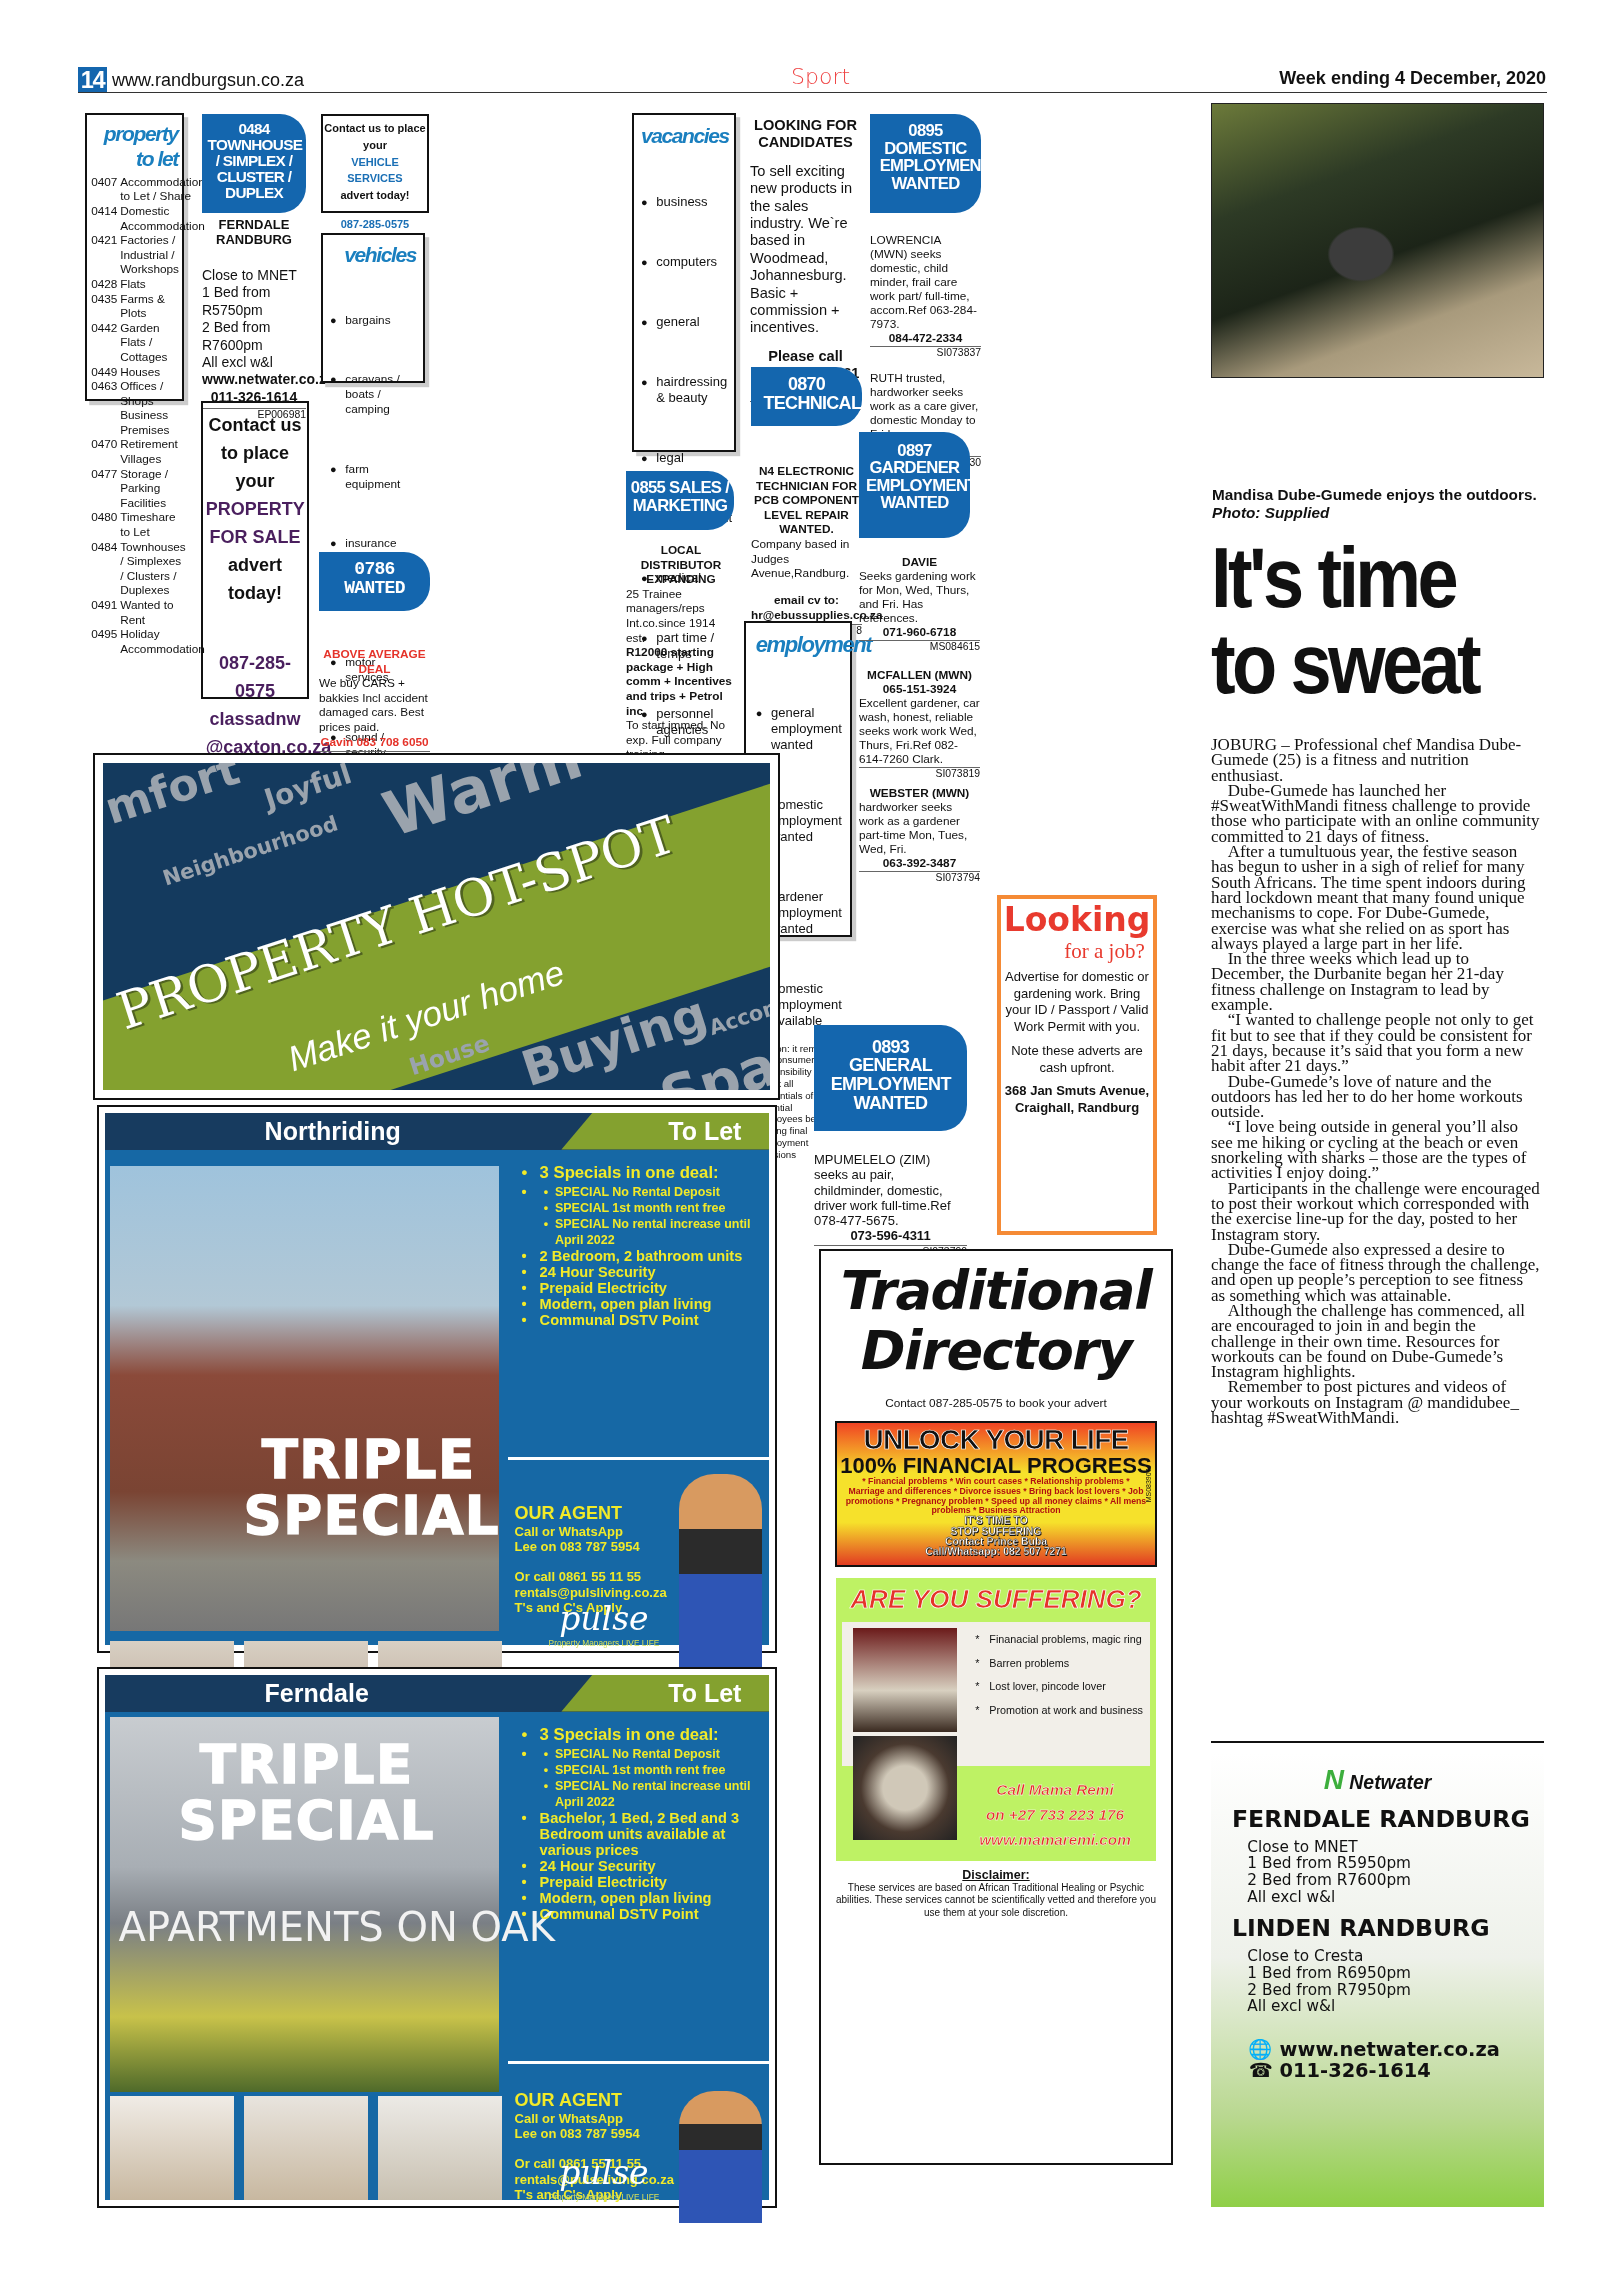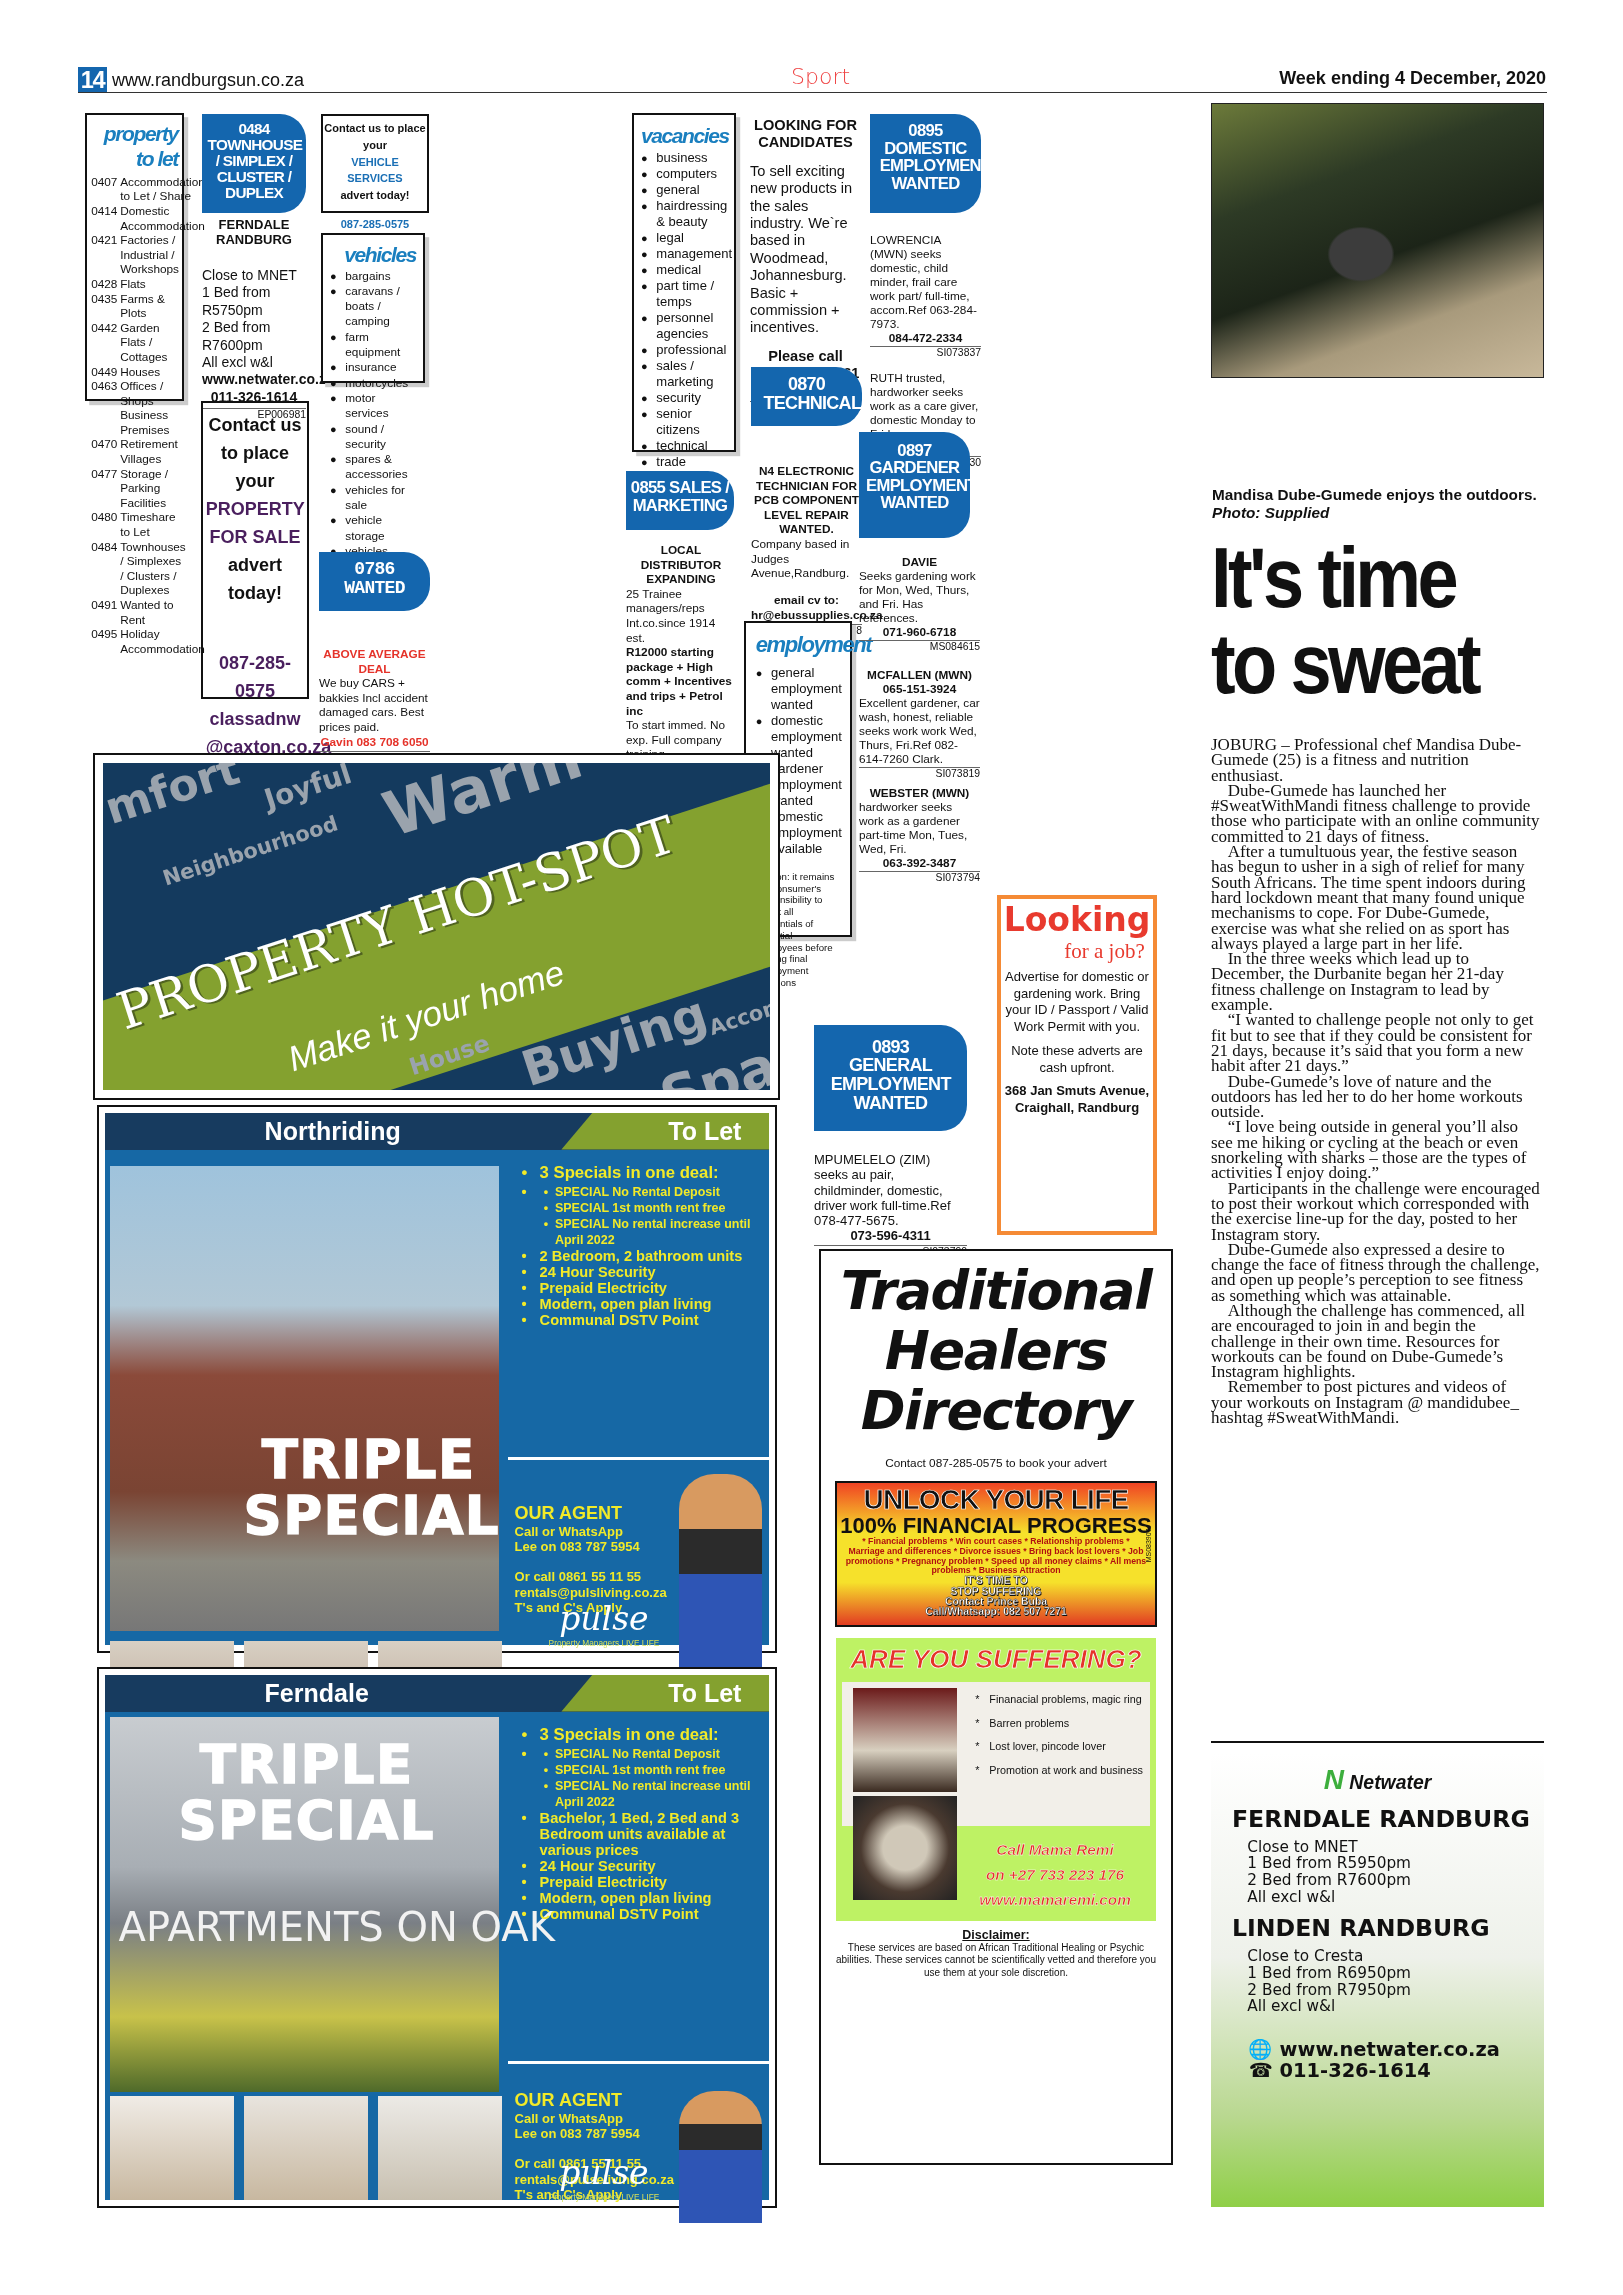--- a/index.html
+++ b/index.html
@@ -14,21 +14,21 @@
   .header-rule { left: 78px; top: 92px; width: 1469px; height: 1.4px; background: #333; }
 
   
   .box { border: 2.1px solid #111; box-shadow: 4.2px 4.2px 0 #ccc; background: #fff; }
   .tab { background: #1466ae; color: #fff; font-weight: bold; text-align: center; border-radius: 0 26px 26px 0; line-height: 1.05; font-family: "Liberation Sans", sans-serif; transform-origin: center; letter-spacing: -0.7px; }
   .script-head { color: #1a7fbf; font-weight: bold; font-style: italic; text-align: right; font-family: "Liberation Sans", sans-serif; letter-spacing: -1.4px; }
   .cat-list { list-style: none; font-size: 14.6px; line-height: 18px; }
   .cat-list li { display: flex; }
   .cat-list .code { width: 37px; flex-shrink: 0; }
   .bullets { list-style: none; font-size: 14.6px; line-height: 16.7px; }
-  .bullets li { padding-left: 15.3px; position: relative; }
+  .bullets li { padding-left: 15.3px; position: relative; margin-top: 44px; }
   .bullets li::before { content: "●"; position: absolute; left: 0; font-size: 11px; }
   .ref { font-size: 10.4px; text-align: right; border-top: 0.7px solid #666; margin-top: 1.4px; line-height: 11px; }
   .center { text-align: center; }
   .bold { font-weight: bold; }
   .small { font-size: 13px; line-height: 15.3px; }
 
   
   .hotspot { left: 93px; top: 753px; width: 687px; height: 347px; border: 2.1px solid #111; background: #fff; padding: 8.3px; }
   .hotspot-inner { position: relative; width: 100%; height: 100%; background: #143a5e; overflow: hidden; }
   .hs-band { position: absolute; left: -139px; top: 118px; width: 1041px; height: 174px; background: #84a12f; transform: rotate(-18deg); transform-origin: center; }
@@ -459,21 +459,20 @@
     <div class="pulse-logo" style="top:478px;">
       <span>pulse</span>
       <small>Property Managers   LIVE LIFE</small>
     </div>
   </div>
 </div>
 
 <div class="abs healers">
   <div class="healers-title">
     <div>Traditional</div>
-    <div>Healers</div>
     <div>Directory</div>
   </div>
   <div class="healers-contact">Contact 087-285-0575 to book your advert</div>
   <div class="unlock">
     <div class="h1">UNLOCK YOUR LIFE</div>
     <div class="h2">100% FINANCIAL PROGRESS</div>
     <div class="txt">* Financial problems * Win court cases * Relationship problems * Marriage and differences * Divorce issues * Bring back lost lovers * Job promotions * Pregnancy problem * Speed up all money claims * All mens problems * Business Attraction</div>
     <div class="cta">IT'S TIME TO</div>
     <div class="cta">STOP SUFFERING</div>
     <div class="cta">Contact Prince Buba</div>

